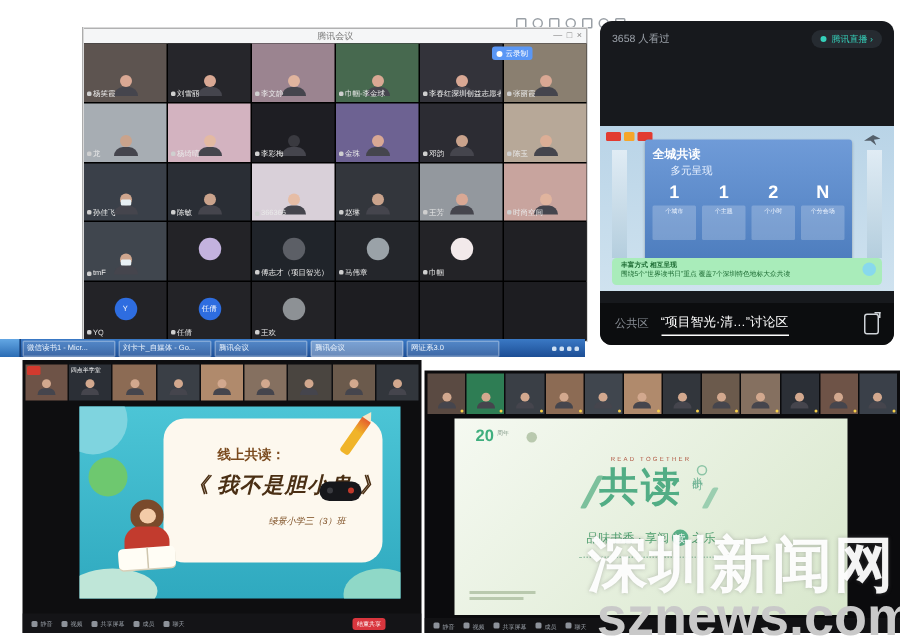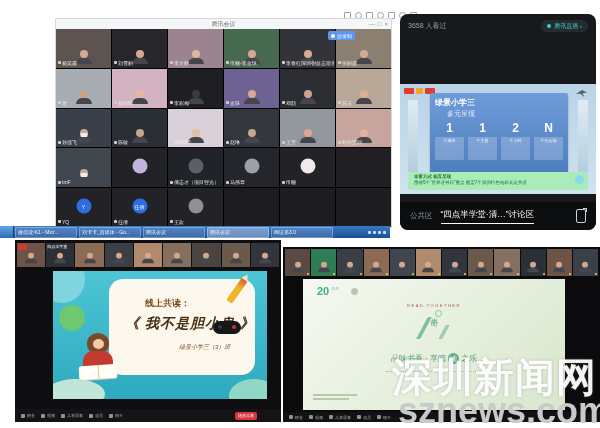--- a/index.html
+++ b/index.html
@@ -454,21 +454,21 @@
     <div class="st-video">
       <div class="logos">
         <i style="width:10px;background:#e23b30"></i>
         <i style="width:7px;background:#f5a62a"></i>
         <i style="width:10px;background:#e23b30"></i>
       </div>
       <div class="bird"></div>
       <div class="pillar" style="left:8px"></div>
       <div class="pillar" style="right:8px"></div>
       <div class="board">
-        <div class="board-title">绿景小学三</div>
+        <div class="board-title">全城共读</div>
         <div class="board-sub">多元呈现</div>
         <div class="board-cols" id="bcols">
             <div class="bcol">
               <div class="bnum">1</div>
               <div class="bbox">个城市</div>
             </div>
             <div class="bcol">
               <div class="bnum">1</div>
               <div class="bbox">个主题</div>
             </div>
@@ -483,21 +483,21 @@
           </div>
       </div>
       <div class="caption">
         <div class="cap1">丰富方式 相互呈现</div>
         <div class="cap2">围绕5个“世界读书日”重点 覆盖7个深圳特色地标大众共读</div>
         <div class="cap-logo"></div>
       </div>
     </div>
     <div class="st-bottom">
       <span class="zone">公共区</span>
-      <span class="topic">“四点半学堂·清…”讨论区</span>
+      <span class="topic">“项目智光·清…”讨论区</span>
       <span class="rotate-ic"></span>
     </div>
   </div>
 
   <div class="meetL">
     <div class="thumbs" id="thumbsL" style="height:24px">
         <div class="th" style="background: rgb(110, 83, 71);">
           <div class="face">
             <div class="head" style="background: rgb(210, 168, 142);"></div>
             <div class="fbody"></div>
@@ -677,20 +677,21 @@
       </div>
     <div class="slideR">
       <div class="logo30">
         <b>20</b>
         <s>周年</s>
       </div>
       <div class="logo-mini"></div>
       <div class="tagR">READ TOGETHER</div>
       <div class="titleR">
         <span class="gslash"></span>
+        <span class="gd">共读</span>
         <span class="sideR" style="position:relative">
           <span>半小时</span>
           <span class="ringdot"></span>
         </span>
         <span class="gslash r"></span>
       </div>
       <div class="subR">
         <span>品味书香 · 享阅</span>
         <span class="mark">读</span>
         <span>之乐</span>

